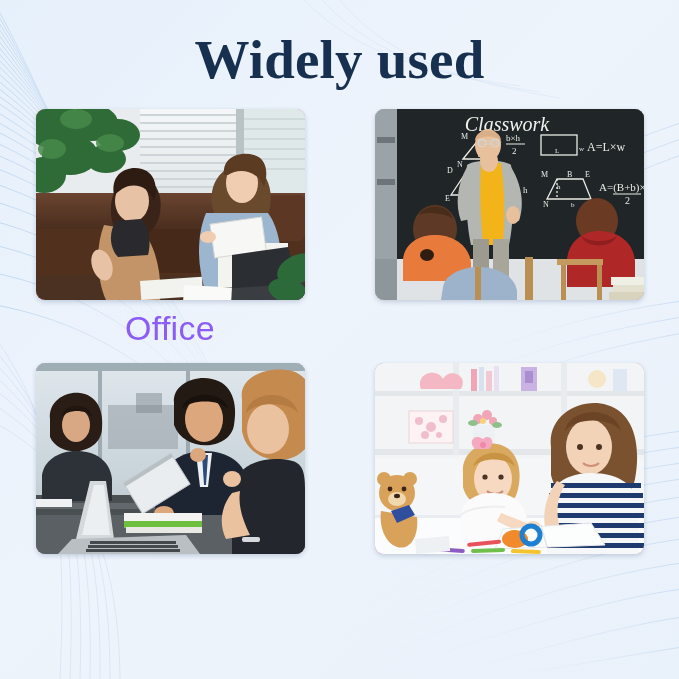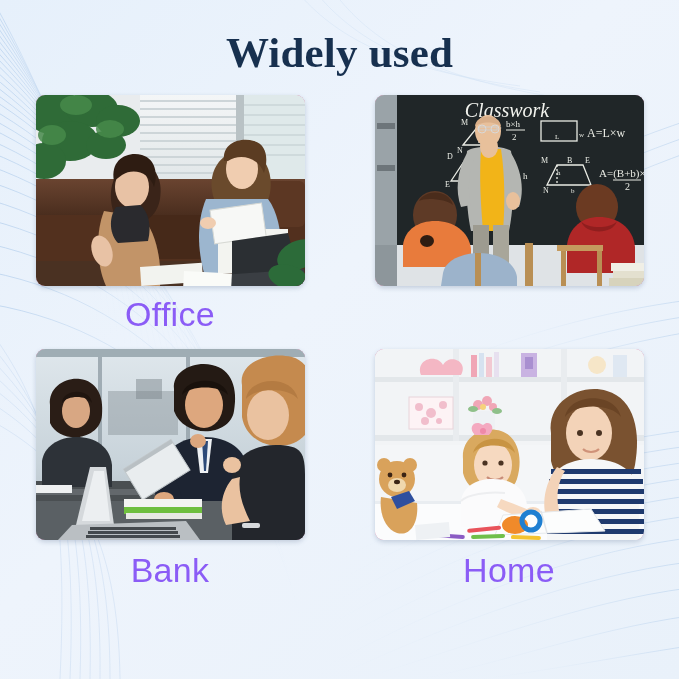--- a/index.html
+++ b/index.html
@@ -34,21 +34,21 @@
     height: 679px;
     display: flex;
     flex-direction: column;
     align-items: center;
   }
 
   .page-title {
     margin-top: 28px;
     font-family: "Liberation Serif", serif;
     font-weight: bold;
-    font-size: 43px;
+    font-size: 55px;
     letter-spacing: 0.2px;
     color: #17304f;
     text-align: center;
     line-height: 1.15;
     white-space: nowrap;
   }
 
   
   .grid {
     margin-top: 18px;
@@ -483,21 +483,20 @@
                 <rect x="54" y="178" width="86" height="3"></rect>
                 <rect x="52" y="182" width="90" height="3"></rect>
                 <rect x="50" y="186" width="94" height="3"></rect>
               </g>
             </g>
 
             <rect x="0" y="136" width="36" height="8" fill="#eef0f1"></rect>
           </g>
         </svg>
       </div>
-      <div class="cell-label">Bank</div>
     </div>
 
     <div class="cell row-2">
       <div class="photo-card">
         <svg viewBox="0 0 269 191" preserveAspectRatio="xMidYMid slice" aria-hidden="true">
           <defs>
             <clipPath id="homClip">
                 <rect x="0" y="0" width="269" height="191"></rect>
               </clipPath>
           </defs>
@@ -619,17 +618,16 @@
               <rect x="92" y="180" width="34" height="4" rx="2" fill="#e8535b" transform="rotate(-6 92 180)"></rect>
               <rect x="96" y="186" width="34" height="4" rx="2" fill="#6fbf4a" transform="rotate(-2 96 186)"></rect>
               <rect x="60" y="184" width="30" height="4" rx="2" fill="#8b5cc4" transform="rotate(4 60 184)"></rect>
               <rect x="136" y="186" width="30" height="4" rx="2" fill="#f4c330" transform="rotate(2 136 186)"></rect>
             </g>
 
             <rect x="40" y="176" width="34" height="15" fill="#eef1f4" transform="rotate(-5 40 176)"></rect>
           </g>
         </svg>
       </div>
-      <div class="cell-label">Home</div>
     </div>
 
   </div>
 </div>
 
 </body></html>

